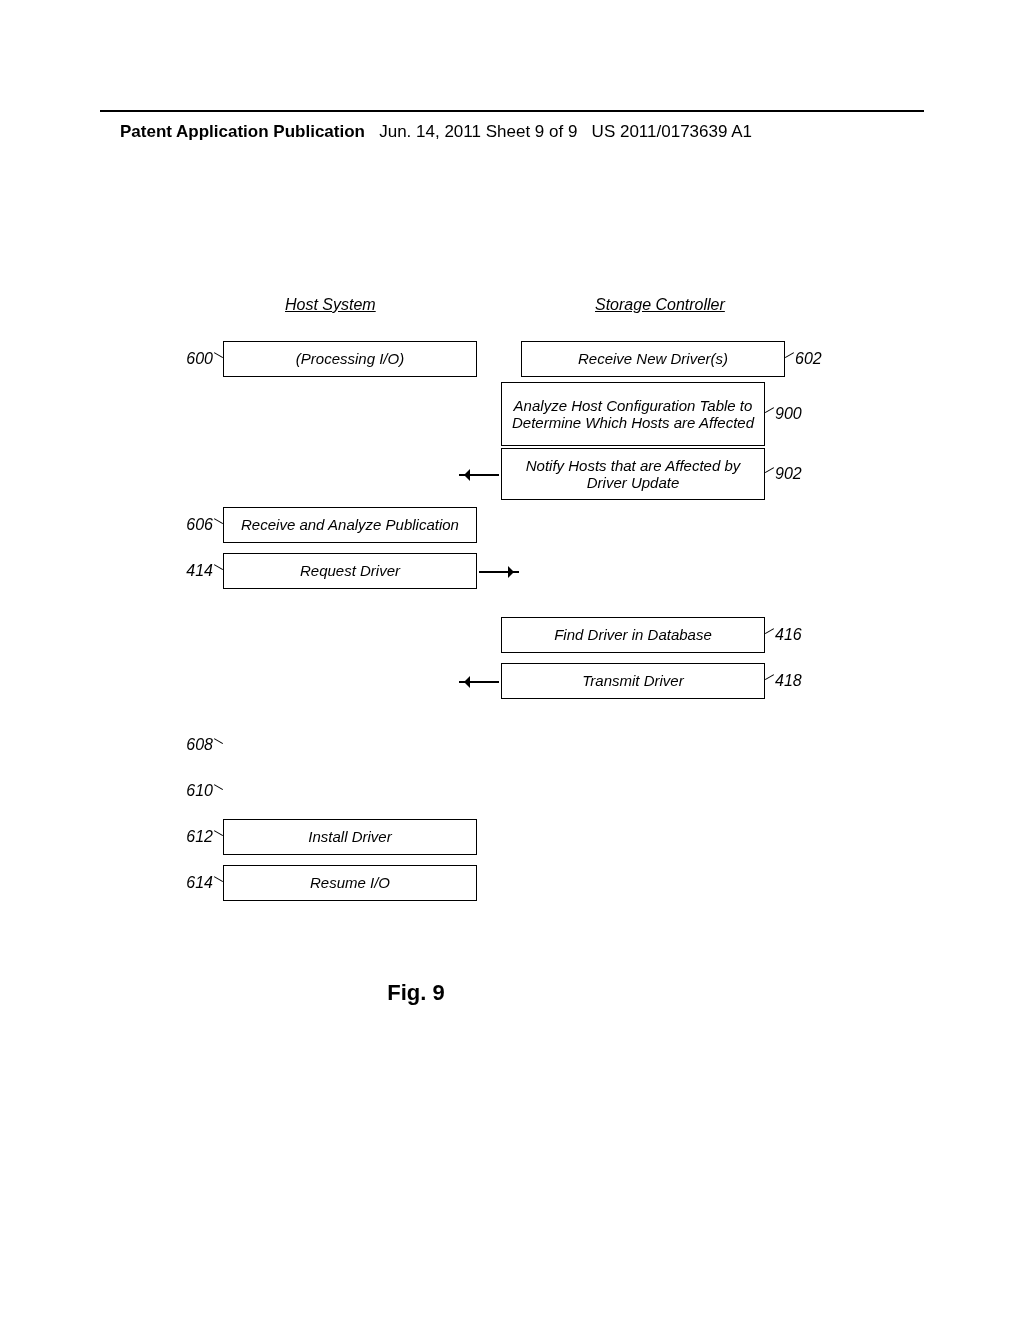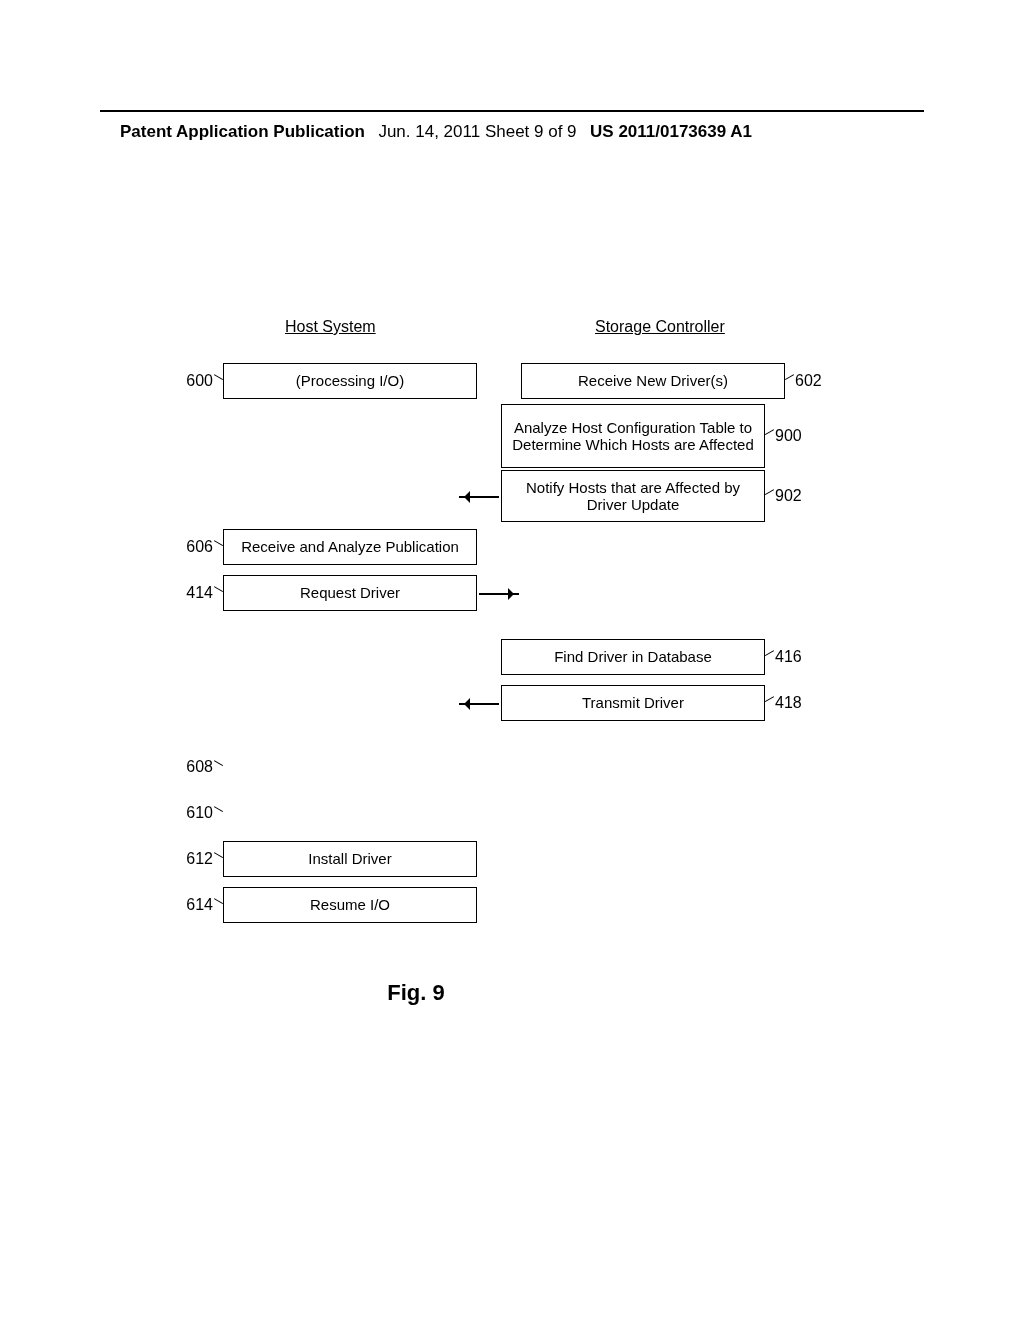--- a/index.html
+++ b/index.html
@@ -19,34 +19,35 @@
     width: 872px;
     display: flex;
     justify-content: space-between;
     padding: 0 120px 0 120px;
     box-sizing: border-box;
     font-size: 17px;
     margin-top: 32px;
   }
   .page-header .left  { font-weight: bold; }
   .page-header .mid   { font-weight: normal; }
-  .page-header .right { font-weight: bold; }
+  .page-header .right { font-weight: normal; }
   .header-rule {
     position: absolute;
     top: 110px;
     left: 100px;
     width: 824px;
     border-top: 2px solid #000;
   }
 
   .diagram {
     position: absolute;
-    top: 318px;
+    top: 296px;
     left: 165px;
     width: 700px;
+    font-style: italic;
   }
 
   .col-heads {
     position: relative;
     height: 30px;
     margin-bottom: 10px;
   }
   .col-heads .h {
     position: absolute;
     top: 0;

